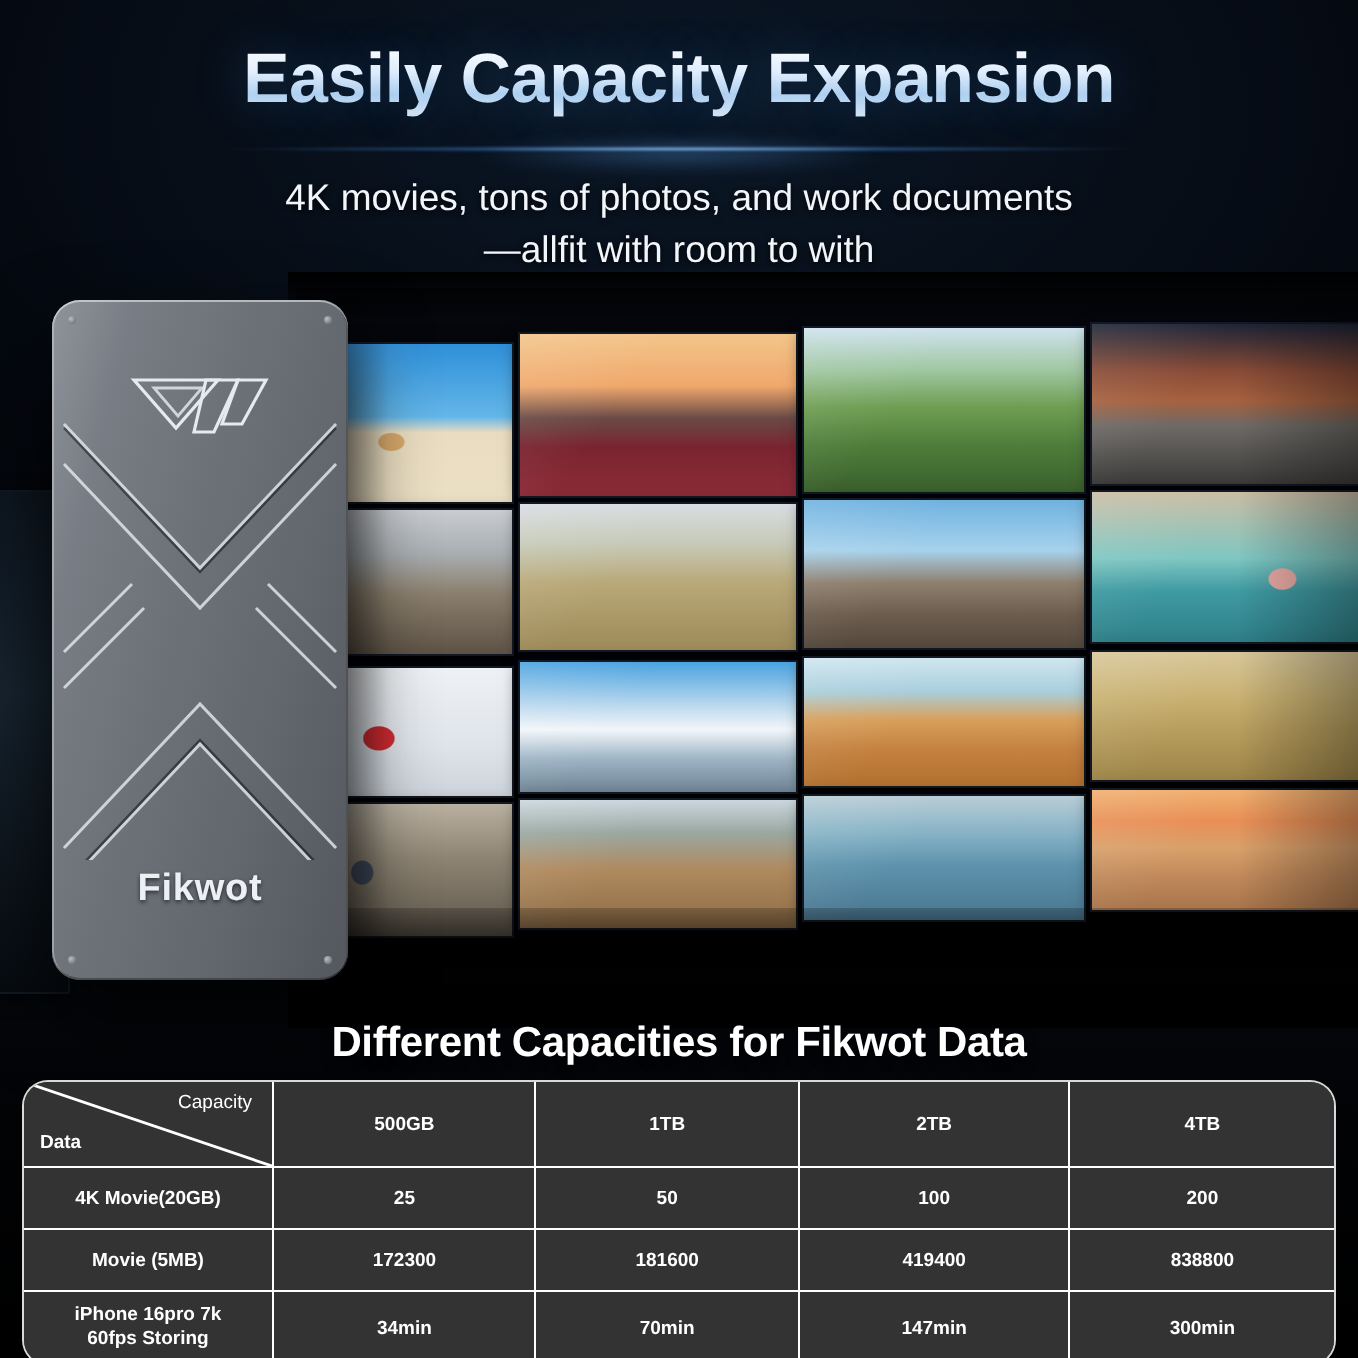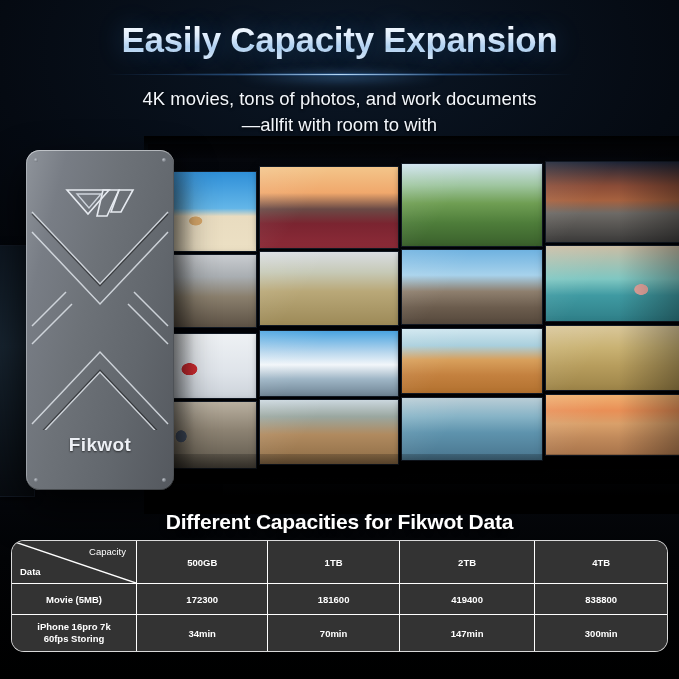--- a/index.html
+++ b/index.html
@@ -279,20 +279,27 @@
           </svg>
           <span class="corner-cap">Capacity</span>
           <span class="corner-data">Data</span>
         </td>
         <td>500GB</td>
         <td>1TB</td>
         <td>2TB</td>
         <td>4TB</td>
       </tr>
 
+      <tr>
+        <td class="col-label">4K Movie(20GB)</td>
+        <td>25</td>
+        <td>50</td>
+        <td>100</td>
+        <td>200</td>
+      </tr>
 
       <tr>
         <td class="col-label">Movie (5MB)</td>
         <td>172300</td>
         <td>181600</td>
         <td>419400</td>
         <td>838800</td>
       </tr>
 
       <tr>

